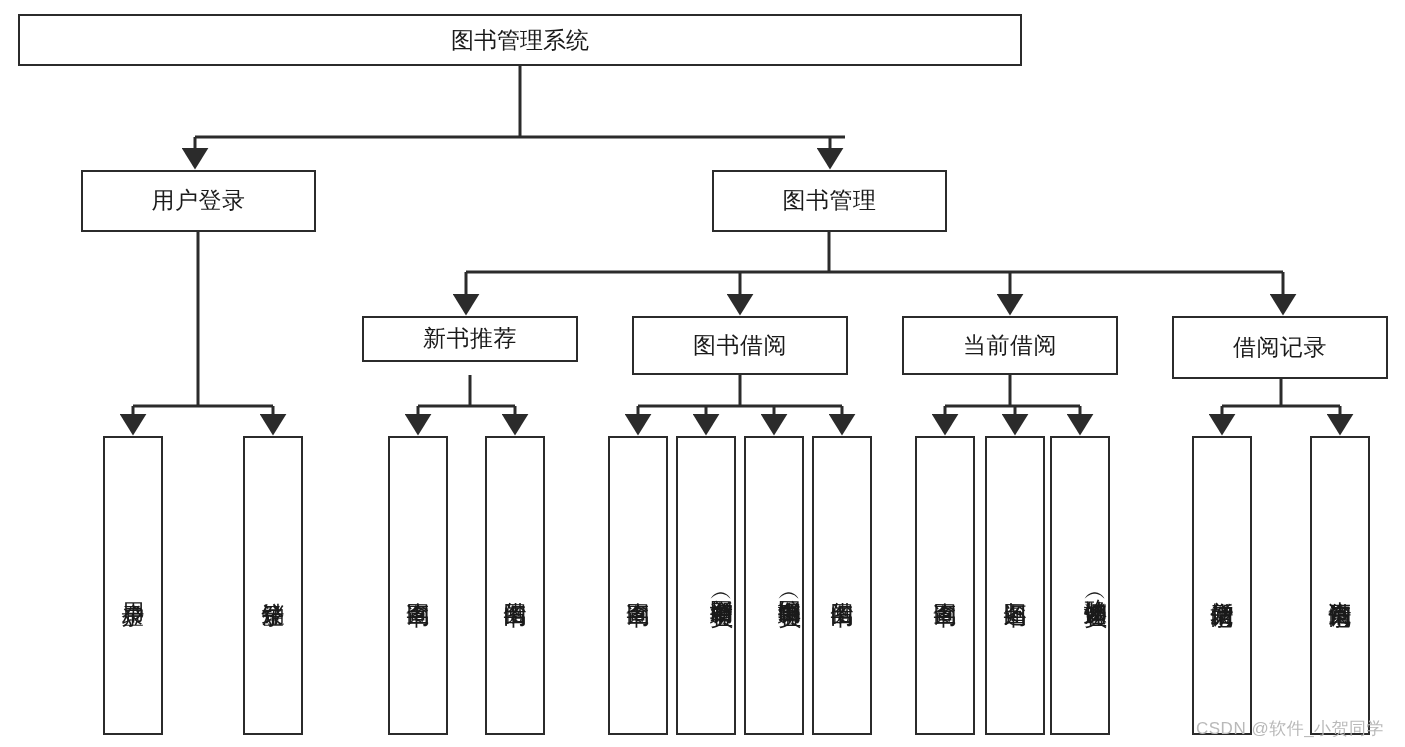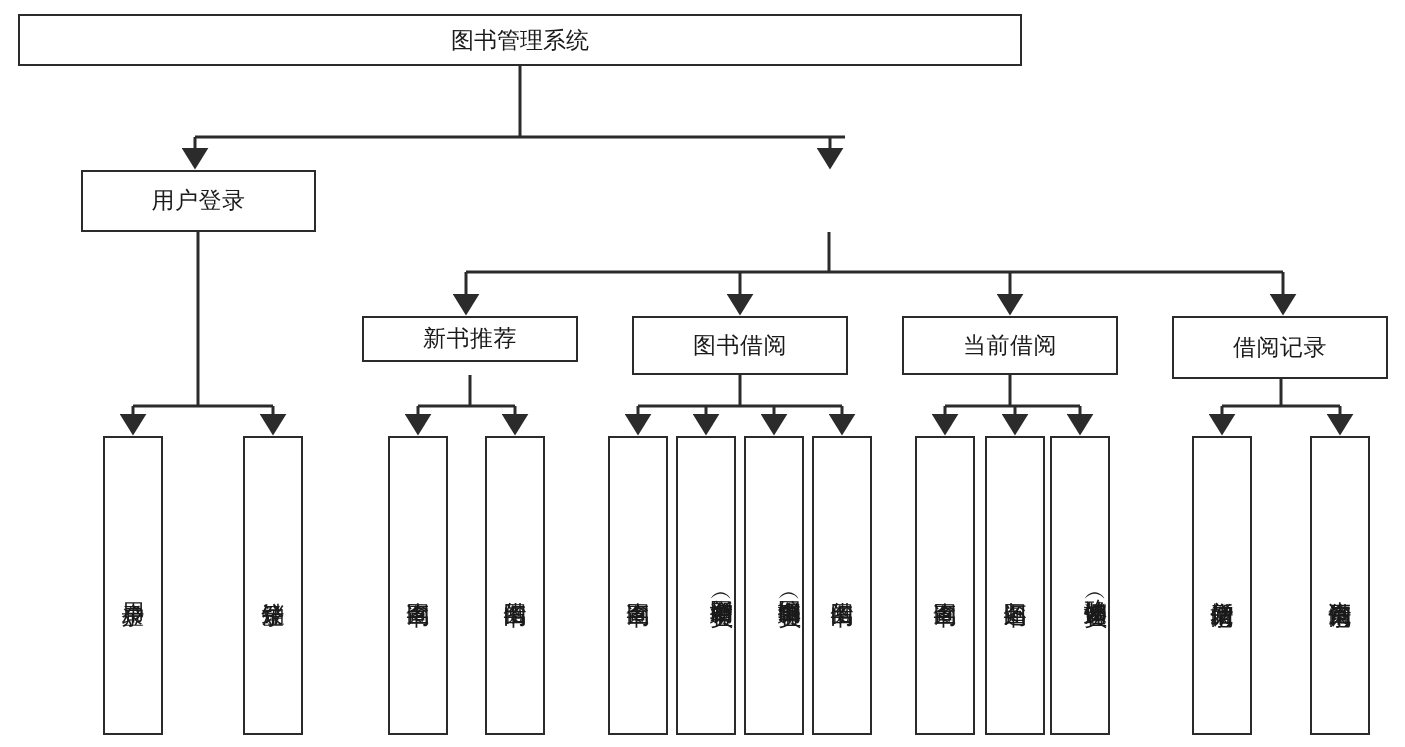--- a/index.html
+++ b/index.html
@@ -121,20 +121,23 @@
     </g>
   </svg>
 
   <div class="node node-root" style="left:18px; top:14px; width:1004px; height:52px;">
     <span>图书管理系统</span>
   </div>
 
   <div class="node node-h" style="left:81px; top:170px; width:235px; height:62px;">
     <span>用户登录</span>
   </div>
+  <div class="node node-h" style="left:712px; top:170px; width:235px; height:62px;">
+    <span>图书管理</span>
+  </div>
 
   <div class="node node-h" style="left:362px; top:316px; width:216px; height:46px;">
     <span>新书推荐</span>
   </div>
   <div class="node node-h" style="left:632px; top:316px; width:216px; height:59px;">
     <span>图书借阅</span>
   </div>
   <div class="node node-h" style="left:902px; top:316px; width:216px; height:59px;">
     <span>当前借阅</span>
   </div>
@@ -179,14 +182,15 @@
     <span>确认归还（管理员）</span>
   </div>
 
   <div class="node node-v" style="left:1192px; top:436px; width:60px; height:299px;">
     <span>新增借阅记录</span>
   </div>
   <div class="node node-v" style="left:1310px; top:436px; width:60px; height:299px;">
     <span>查询借阅记录</span>
   </div>
 
+  <div class="watermark" style="left:1196px; top:717px;">CSDN @软件_小贺同学</div>
 
 </div>
 
 </body></html>

